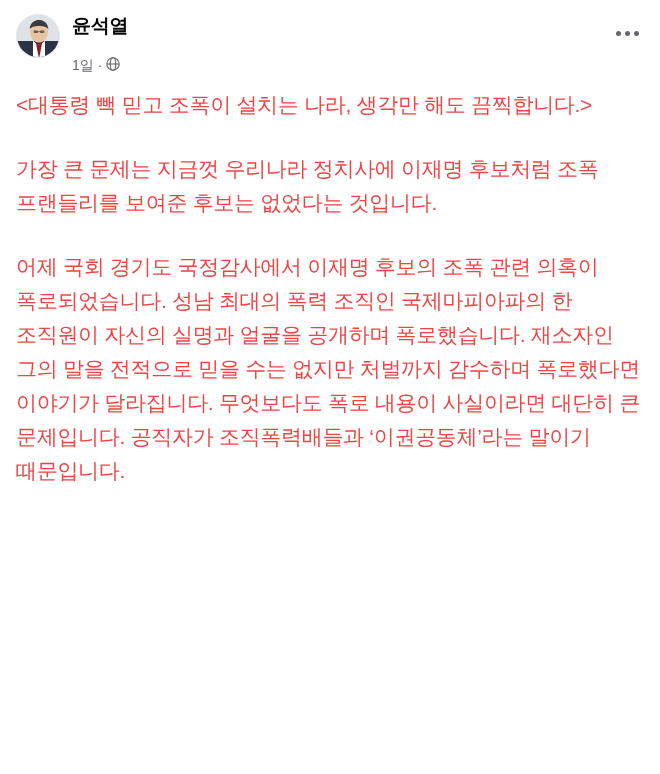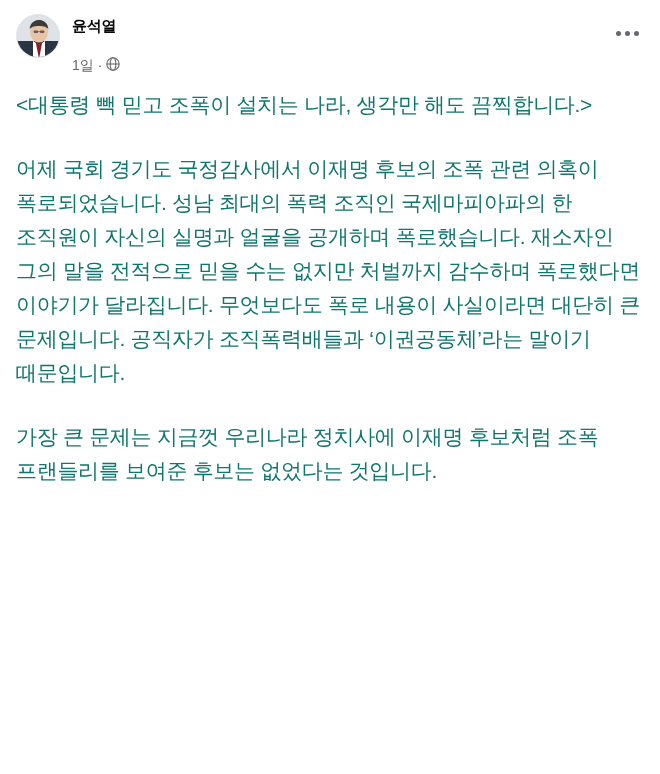--- a/index.html
+++ b/index.html
@@ -38,21 +38,21 @@
   }
   .avatar svg { display: block; }
   .header-text {
     margin-left: 12px;
     display: flex;
     flex-direction: column;
     justify-content: center;
     padding-top: 1px;
   }
   .author-name {
-    font-size: 15px;
+    font-size: 19px;
     font-weight: bold;
     line-height: 22px;
     color: #050505;
     letter-spacing: -0.2px;
   }
   .meta-row {
     display: flex;
     align-items: flex-start;
     margin-top: 20px;
     font-size: 14px;
@@ -90,21 +90,21 @@
   .more-button .dots span {
     width: 5px;
     height: 5px;
     border-radius: 50%;
     background: #65676b;
     display: block;
   }
   .post-body {
     font-size: 21px;
     line-height: 34px;
-    color: #0f766e;
+    color: #ef4444;
     letter-spacing: -0.3px;
     word-break: keep-all;
   }
   .post-body p {
     margin: 0 0 30px 0;
   }
   .post-body p:last-child {
     margin-bottom: 0;
   }
 </style>
@@ -149,17 +149,17 @@
         <span></span>
         <span></span>
         <span></span>
       </span>
     </div>
 
   </div>
 
   <div class="post-body">
     <p>&lt;대통령 빽 믿고 조폭이 설치는 나라, 생각만 해도 끔찍합니다.&gt;</p>
+    <p>가장 큰 문제는 지금껏 우리나라 정치사에 이재명 후보처럼 조폭 프랜들리를 보여준 후보는 없었다는 것입니다.</p>
     <p>어제 국회 경기도 국정감사에서 이재명 후보의 조폭 관련 의혹이 폭로되었습니다. 성남 최대의 폭력 조직인 국제마피아파의 한 조직원이 자신의 실명과 얼굴을 공개하며 폭로했습니다. 재소자인 그의 말을 전적으로 믿을 수는 없지만 처벌까지 감수하며 폭로했다면 이야기가 달라집니다. 무엇보다도 폭로 내용이 사실이라면 대단히 큰 문제입니다. 공직자가 조직폭력배들과 ‘이권공동체’라는 말이기 때문입니다.</p>
-    <p>가장 큰 문제는 지금껏 우리나라 정치사에 이재명 후보처럼 조폭 프랜들리를 보여준 후보는 없었다는 것입니다.</p>
   </div>
 
 </div>
 
 </body></html>

